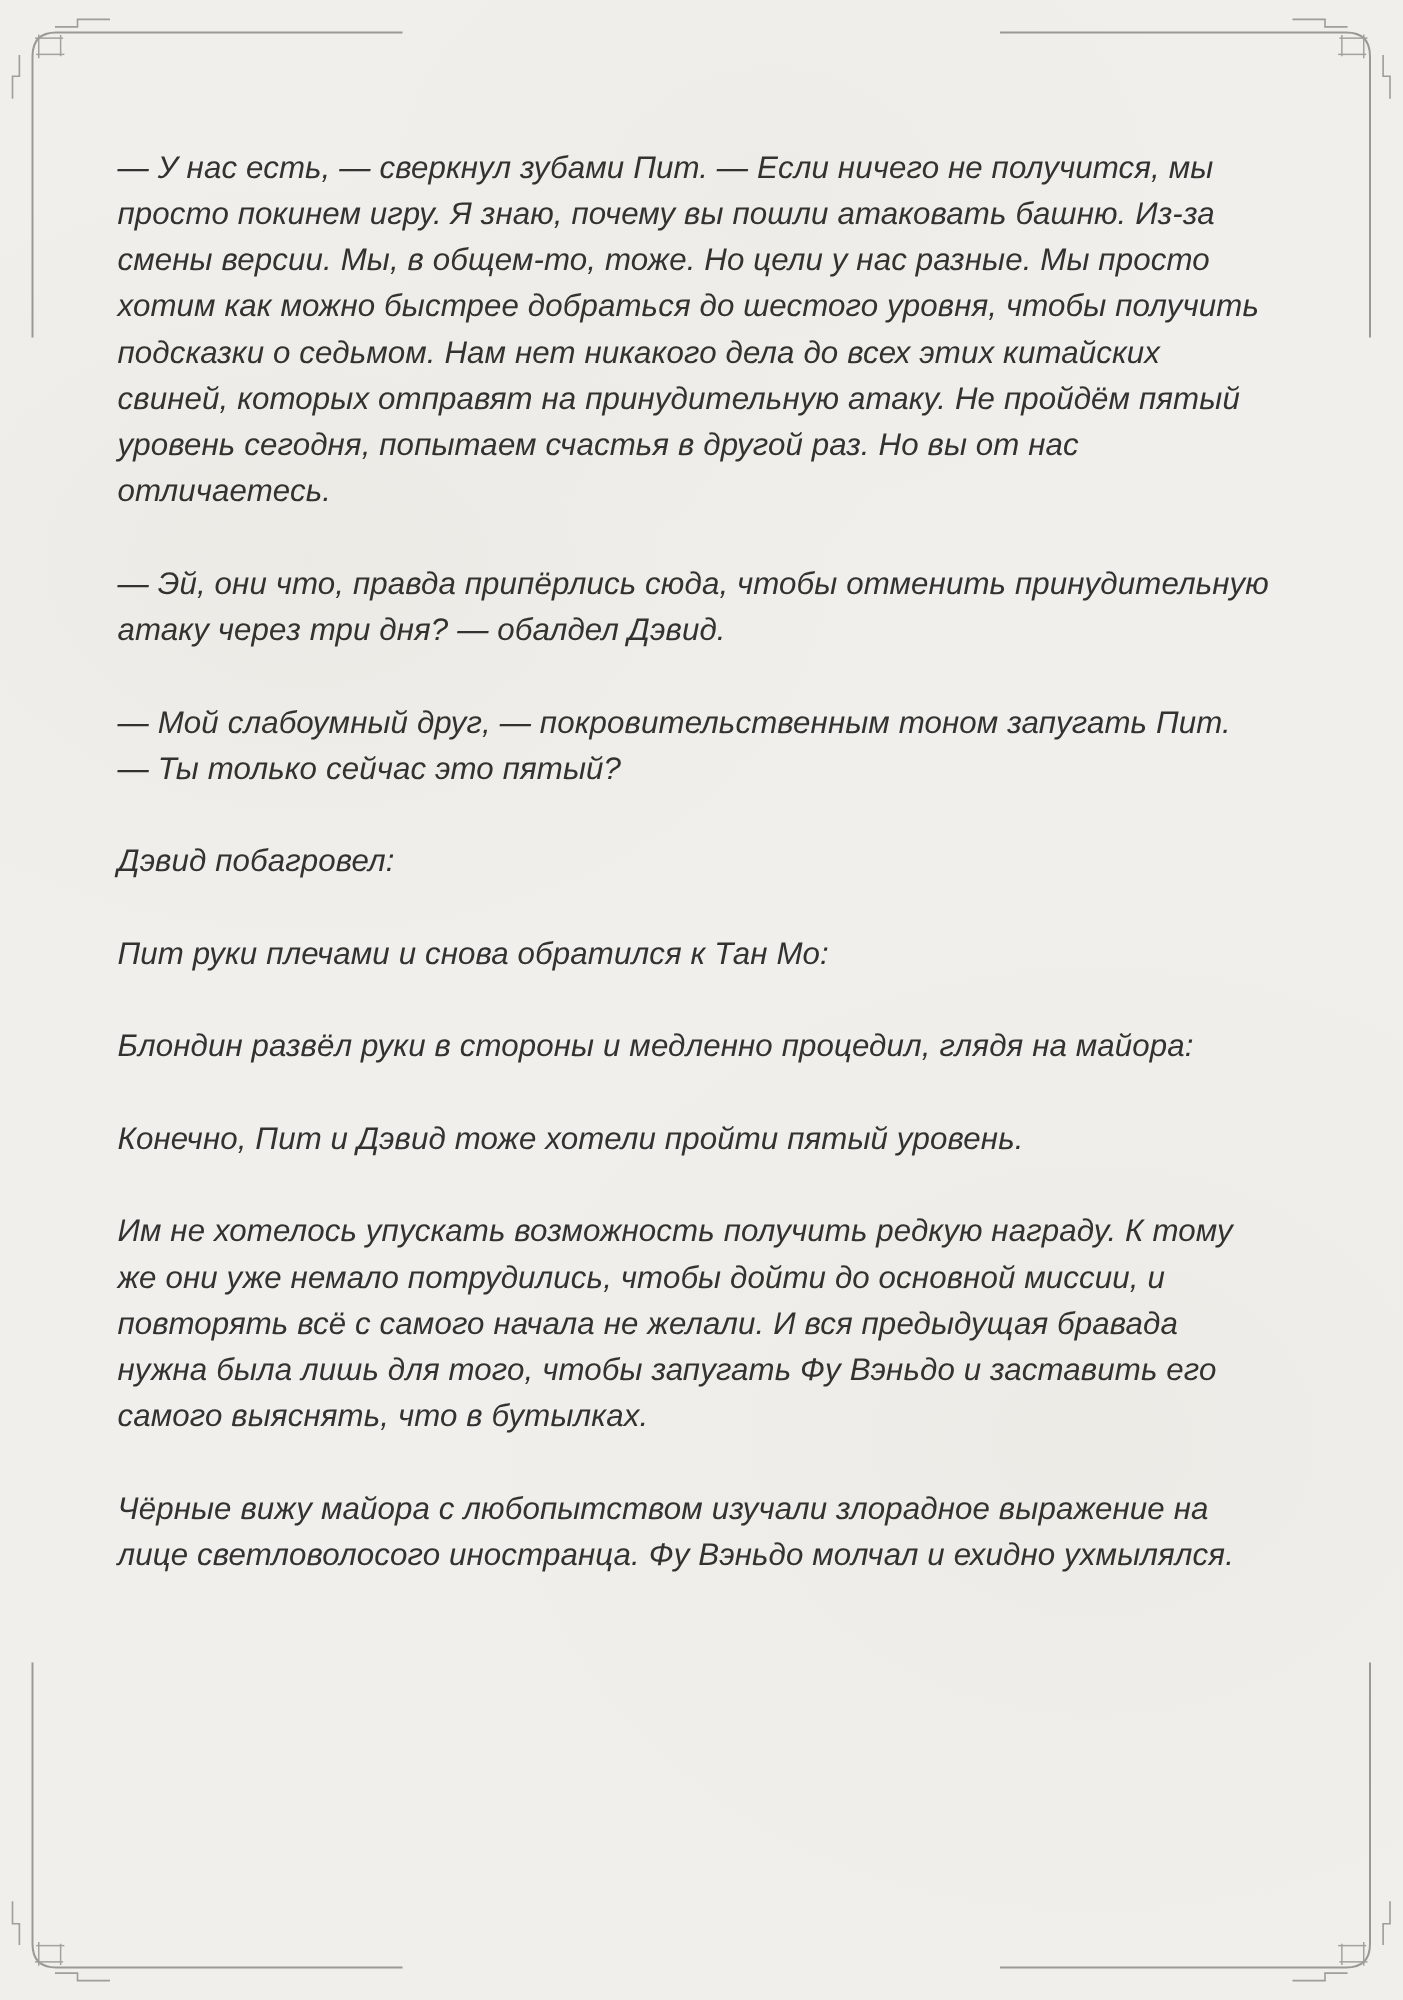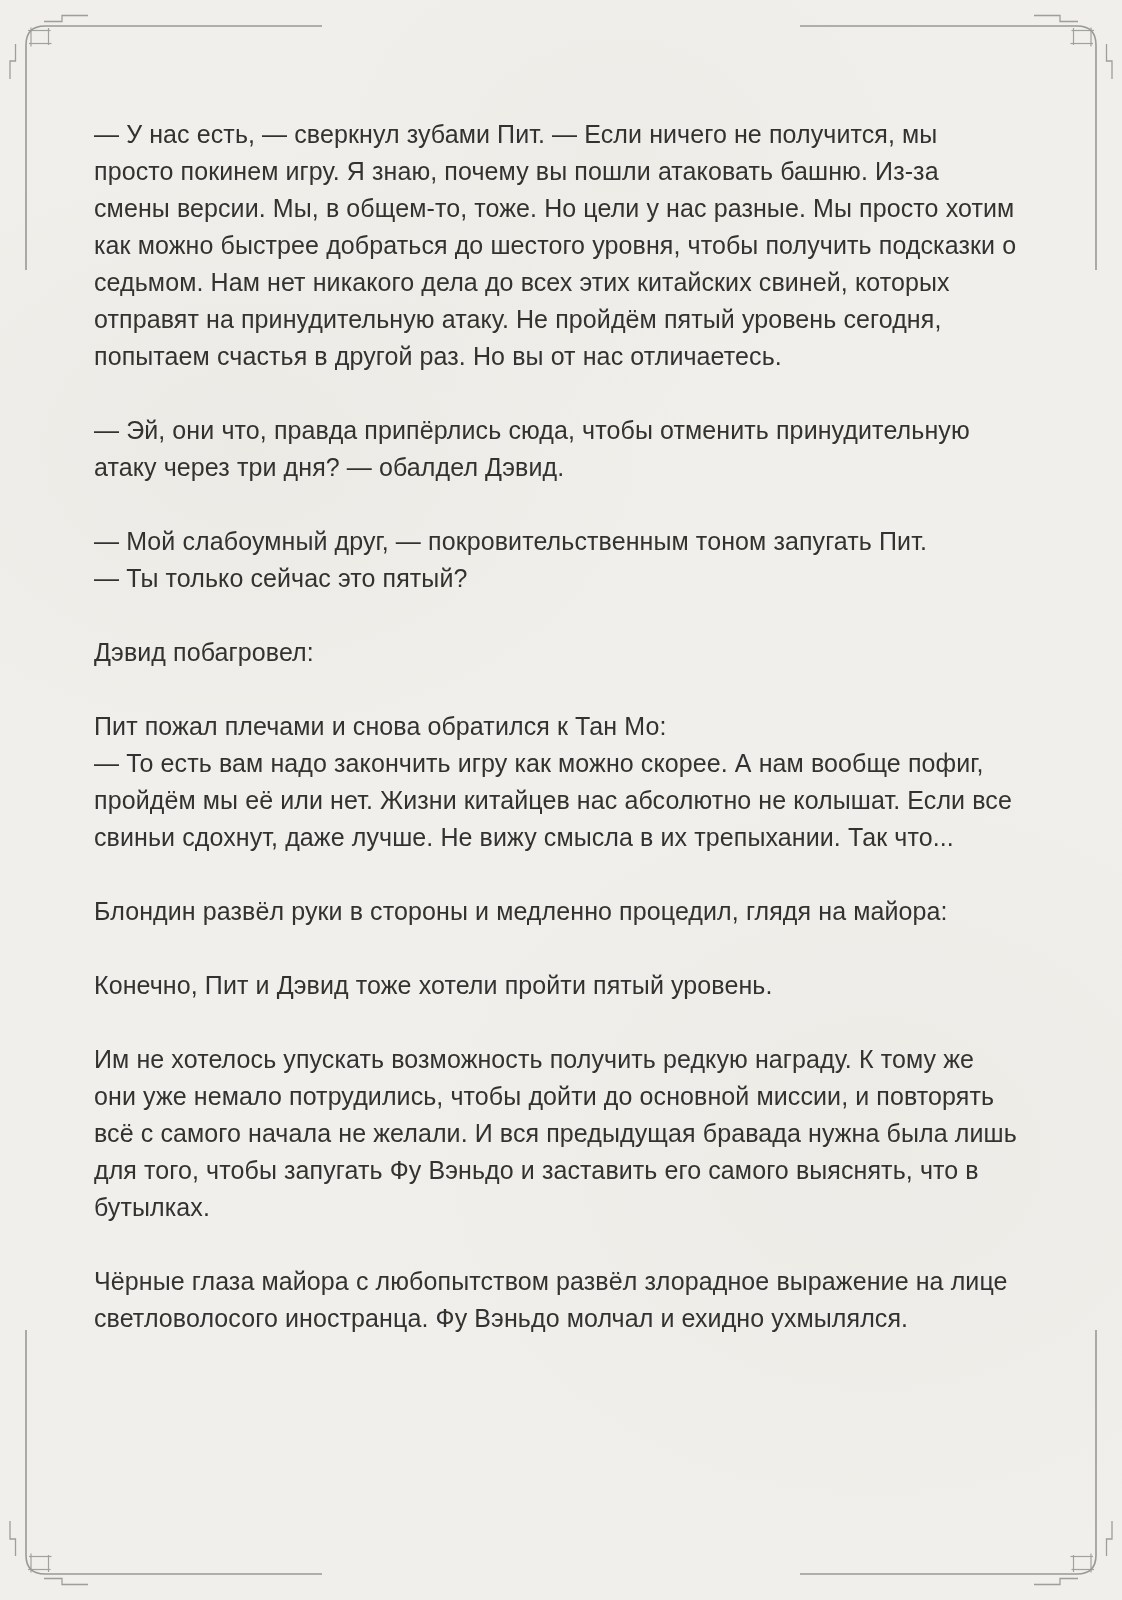--- a/index.html
+++ b/index.html
@@ -30,21 +30,21 @@
   }
   .text-area{
     position:absolute;
     left:94px;top:116px;width:924px;
     color:var(--fg);
     font-size:25px;
     line-height:37px;
     letter-spacing:0.1px;
     text-align:left;
   }
-  .text-area p{margin:0 0 37px 0;}
+  .text-area p{margin:0 0 37px 0;font-style:italic;}
   .text-area p:last-child{margin-bottom:0;}
   .seg{display:block;}
 </style>
 </head>
 <body>
 
 <div class="page">
 
   <svg class="frame-svg" viewBox="0 0 1122 1600" xmlns="http://www.w3.org/2000/svg">
     <defs>
@@ -78,30 +78,29 @@
         <span class="seg">— Эй, они что, правда припёрлись сюда, чтобы отменить принудительную атаку через три дня? — обалдел Дэвид.</span>
       </p>
       <p>
         <span class="seg">— Мой слабоумный друг, — покровительственным тоном запугать Пит.</span>
         <span class="seg">— Ты только сейчас это пятый?</span>
       </p>
       <p>
         <span class="seg">Дэвид побагровел:</span>
       </p>
       <p>
-        <span class="seg">Пит пожал плечами и снова обратился к Тан Мо:</span>
-        <span class="seg">— То есть вам надо закончить игру как можно скорее. А нам вообще пофиг, пройдём мы её или нет. Жизни китайцев нас абсолютно не колышат. Если все свиньи сдохнут, даже лучше. Не вижу смысла в их трепыхании. Так что...</span>
+        <span class="seg">Пит руки плечами и снова обратился к Тан Мо:</span>
       </p>
       <p>
         <span class="seg">Блондин развёл руки в стороны и медленно процедил, глядя на майора:</span>
       </p>
       <p>
         <span class="seg">Конечно, Пит и Дэвид тоже хотели пройти пятый уровень.</span>
       </p>
       <p>
         <span class="seg">Им не хотелось упускать возможность получить редкую награду. К тому же они уже немало потрудились, чтобы дойти до основной миссии, и повторять всё с самого начала не желали. И вся предыдущая бравада нужна была лишь для того, чтобы запугать Фу Вэньдо и заставить его самого выяснять, что в бутылках.</span>
       </p>
       <p>
-        <span class="seg">Чёрные глаза майора с любопытством развёл злорадное выражение на лице светловолосого иностранца. Фу Вэньдо молчал и ехидно ухмылялся.</span>
+        <span class="seg">Чёрные вижу майора с любопытством изучали злорадное выражение на лице светловолосого иностранца. Фу Вэньдо молчал и ехидно ухмылялся.</span>
       </p>
     </main>
 
 </div>
 
 </body></html>

